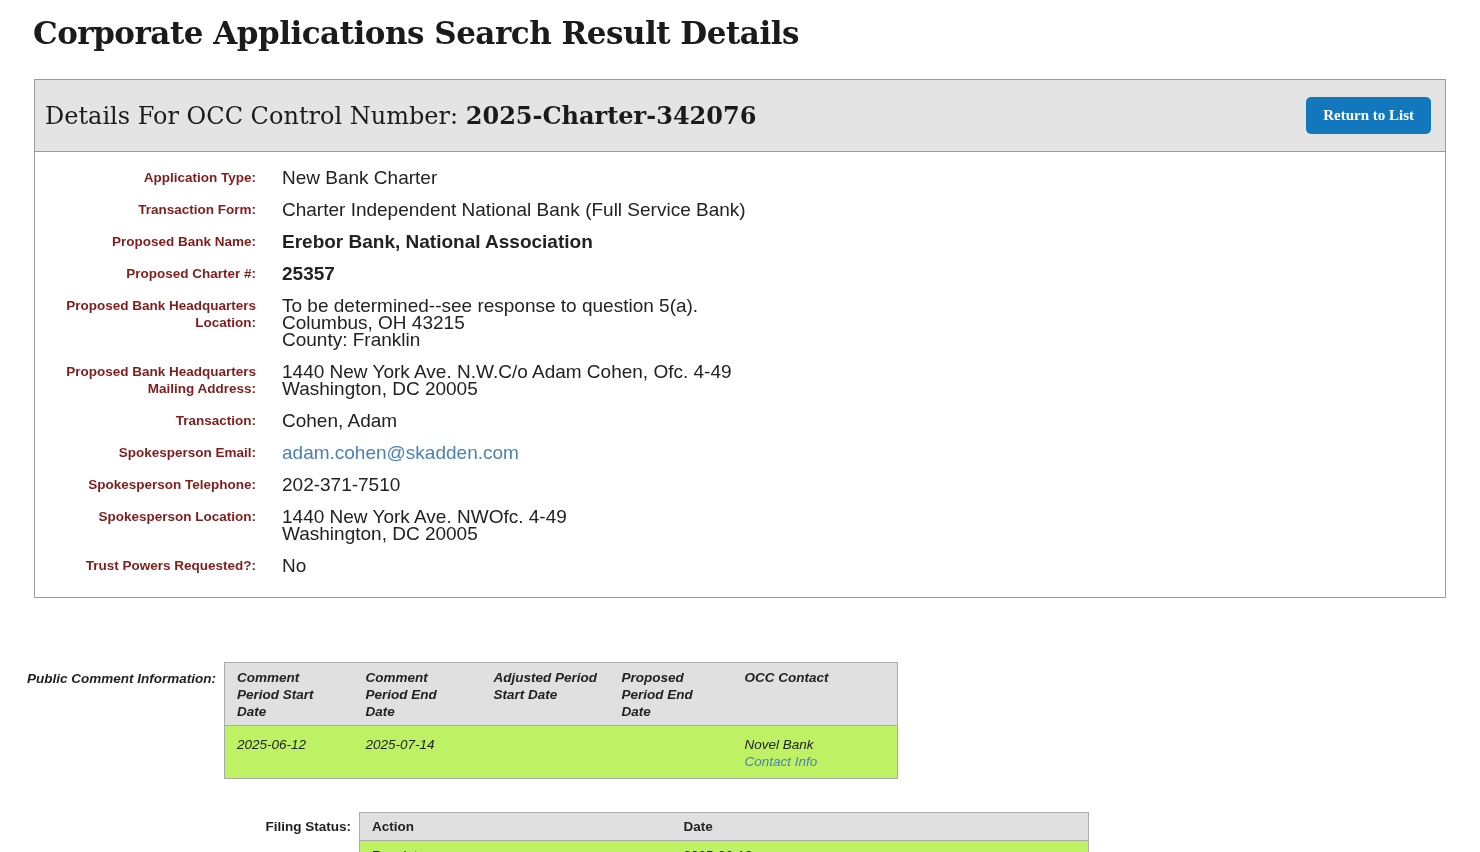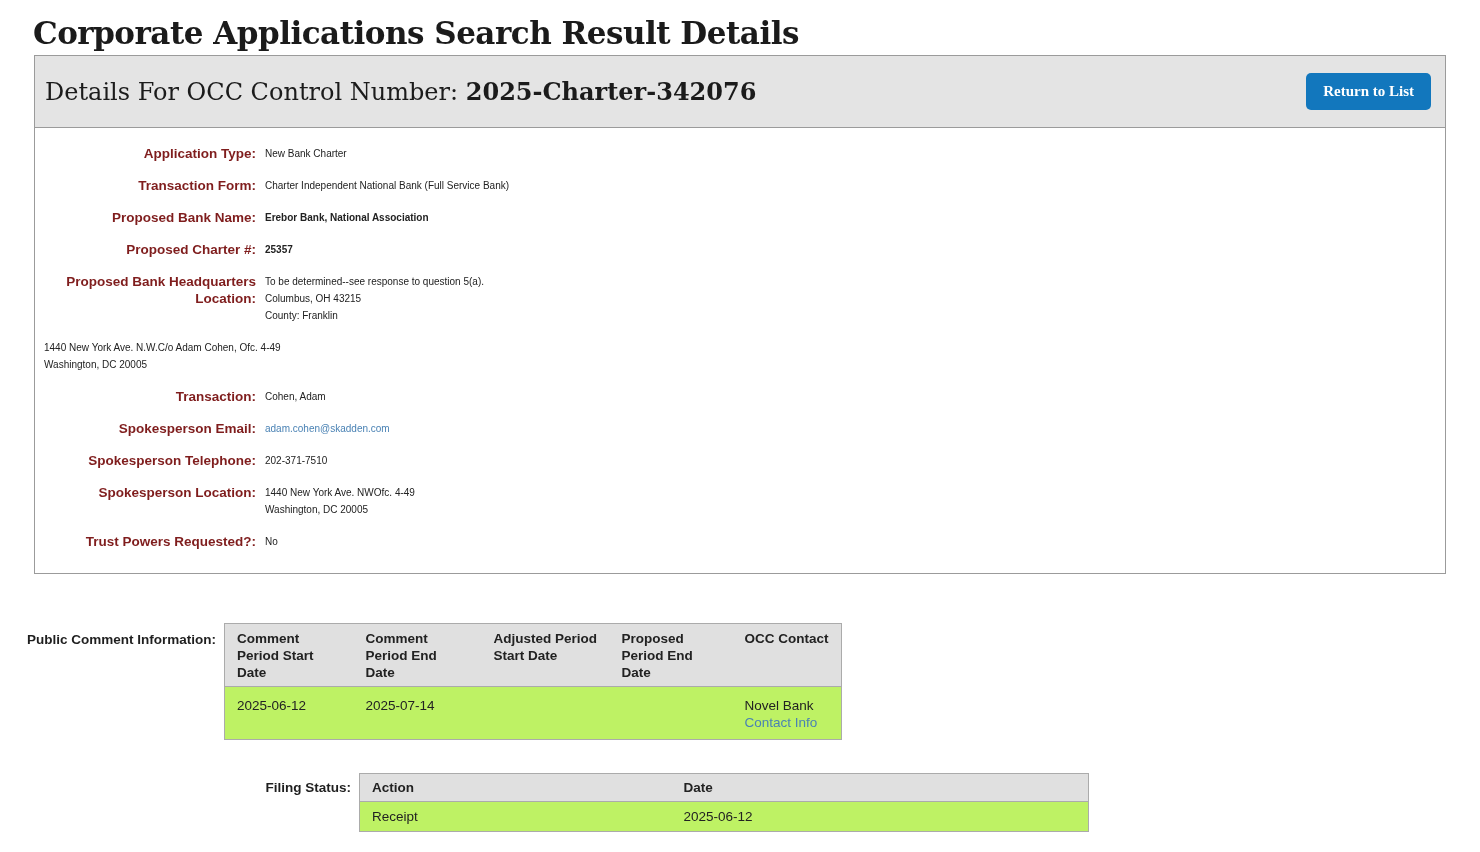--- a/index.html
+++ b/index.html
@@ -13,21 +13,21 @@
   *{box-sizing:border-box;}
   html,body{margin:0;padding:0;}
   body{
     width:1480px;height:852px;background:#ffffff;
     font-family:"Liberation Sans", sans-serif;color:#222;
     overflow:hidden;
   }
   .page-title{
     font-family:"DejaVu Serif", serif;
     font-weight:700;font-size:31px;line-height:42px;
-    color:#1b1b1b;margin:12px 0 1px 33px;letter-spacing:-0.5px;
+    color:#1b1b1b;margin:12px 0 25px 33px;letter-spacing:-0.5px;
   }
   .panel{
     margin-left:34px;width:1412px;
     border:1px solid var(--border-gray);
   }
   .panel-header{
     background:var(--header-gray);
     display:flex;align-items:center;justify-content:space-between;
     padding:17px 14px 17px 10px;
     border-bottom:1px solid var(--border-gray);
@@ -43,36 +43,36 @@
     font-weight:700;font-size:15px;
     border:none;border-radius:5px;
     padding:10px 17px;cursor:pointer;
   }
   .panel-body{padding:17px 0 8px 0;background:#fff;}
   .field{display:flex;margin-bottom:15px;}
   .field-label{
     width:221px;min-width:221px;text-align:right;
     font-weight:700;font-size:13.5px;line-height:17px;color:#7f1d1d;
   }
-  .field-value{margin-left:9px;font-size:10px;line-height:17px;color:#222;}
+  .field-value{margin-left:26px;font-size:19px;line-height:17px;color:#222;}
   .v-bold{font-weight:700;}
   a.link{color:var(--link-blue);text-decoration:none;cursor:pointer;}
 
   .section{display:flex;}
-  .section-pc{margin-top:49px;}
+  .section-pc{margin-top:64px;font-style:italic;}
   .section-fs{margin-top:33px;}
   .section-label{
     font-weight:700;font-size:13.5px;line-height:17px;color:#1f1f1f;
     text-align:right;padding-right:8px;
   }
   .pc-label{width:224px;min-width:224px;padding-top:8px;}
   .fs-label{width:359px;min-width:359px;padding-top:6px;}
 
   table{border-collapse:collapse;table-layout:fixed;}
-  table.pc-table{width:618px;border:1px solid var(--table-border);}
+  table.pc-table{width:674px;border:1px solid var(--table-border);}
   table.fs-table{width:730px;border:1px solid var(--table-border);}
   th{
     background:var(--table-header-gray);
     font-size:13.5px;font-weight:700;line-height:17px;
     text-align:left;vertical-align:top;
   }
   td{
     font-size:13.5px;line-height:17px;
     text-align:left;vertical-align:top;background:#bef264;
     border-top:1px solid var(--table-border);
@@ -118,20 +118,21 @@
     <div class="field">
       <div class="field-label">Proposed Bank Headquarters Location:</div>
       <div class="field-value">
         <div>To be determined--see response to question 5(a).</div>
         <div>Columbus, OH 43215</div>
         <div>County: Franklin</div>
       </div>
     </div>
 
     <div class="field">
+      <div class="field-label">Proposed Bank Headquarters Mailing Address:</div>
       <div class="field-value">
         <div>1440 New York Ave. N.W.C/o Adam Cohen, Ofc. 4-49</div>
         <div>Washington, DC 20005</div>
       </div>
     </div>
 
     <div class="field">
       <div class="field-label">Transaction:</div>
       <div class="field-value">Cohen, Adam</div>
     </div>

